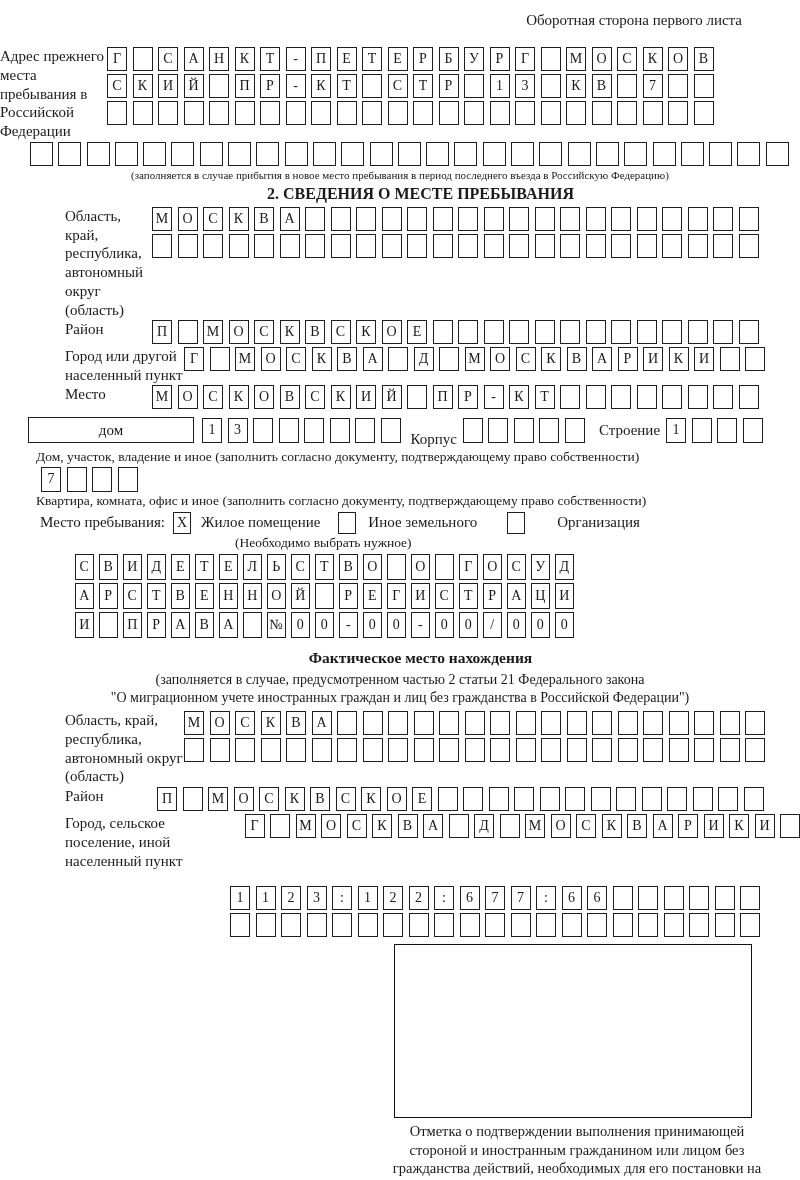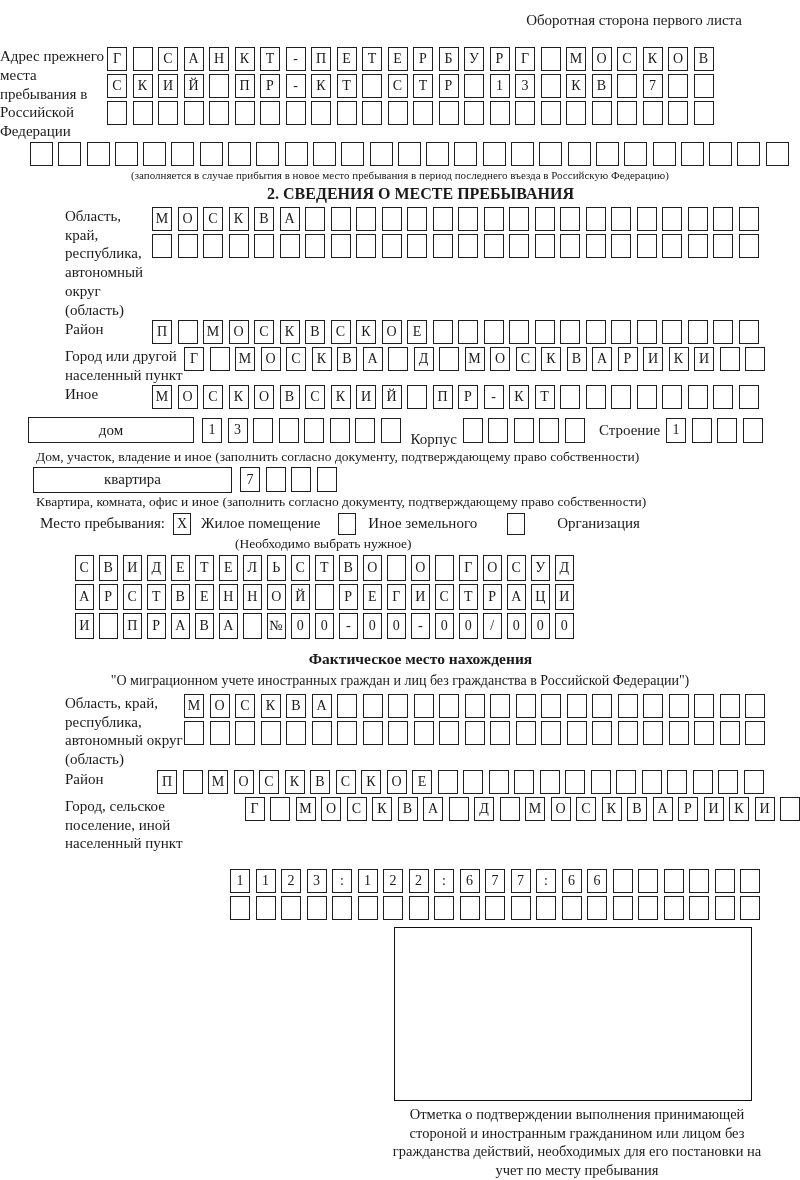--- a/index.html
+++ b/index.html
@@ -286,21 +286,21 @@
           <span class="cell">И</span>
           <span class="cell">К</span>
           <span class="cell">И</span>
           <span class="cell"></span>
           <span class="cell"></span>
         </div>
       </div>
   </div>
 
   <div class="group" style="margin-left:65px;">
-    <div class="glabel" style="width:87px;">Иное</div>
+    <div class="glabel" style="width:87px;">Место</div>
     <div class="gboxes">
         <div class="boxrow">
           <span class="cell">М</span>
           <span class="cell">О</span>
           <span class="cell">С</span>
           <span class="cell">К</span>
           <span class="cell">О</span>
           <span class="cell">В</span>
           <span class="cell">С</span>
           <span class="cell">К</span>
@@ -348,21 +348,20 @@
     <div class="boxrow small4" style="margin:0;">
         <span class="cell">1</span>
         <span class="cell"></span>
         <span class="cell"></span>
         <span class="cell"></span>
       </div>
   </div>
   <div class="caption">Дом, участок, владение и иное (заполнить согласно документу, подтверждающему право собственности)</div>
 
   <div class="inlinerow" style="margin-left:33px; margin-top:2px;">
-    <div class="labelbox" style="width:199px;">квартира</div>
     <div class="boxrow small4" style="margin:0 0 0 8px;">
         <span class="cell">7</span>
         <span class="cell"></span>
         <span class="cell"></span>
         <span class="cell"></span>
       </div>
   </div>
   <div class="caption">Квартира, комната, офис и иное (заполнить согласно документу, подтверждающему право собственности)</div>
 
   <div class="inlinerow" style="margin-left:40px; margin-top:3px;">
@@ -444,20 +443,21 @@
           <span class="cell">0</span>
           <span class="cell">/</span>
           <span class="cell">0</span>
           <span class="cell">0</span>
           <span class="cell">0</span>
         </div>
     </div>
   </div>
 
   <div class="sec-title" style="font-size:15.5px; margin-top:8px;">Фактическое место нахождения</div>
+  <div class="fact-note">(заполняется в случае, предусмотренном частью 2 статьи 21 Федерального закона</div>
   <div class="fact-note">"О миграционном учете иностранных граждан и лиц без гражданства в Российской Федерации")</div>
 
   <div class="group" style="margin-left:65px; margin-top:4px;">
     <div class="glabel" style="width:119px;">Область, край, республика, автономный округ (область)</div>
     <div class="gboxes">
       <div class="boxrow">
           <span class="cell">М</span>
           <span class="cell">О</span>
           <span class="cell">С</span>
           <span class="cell">К</span>

